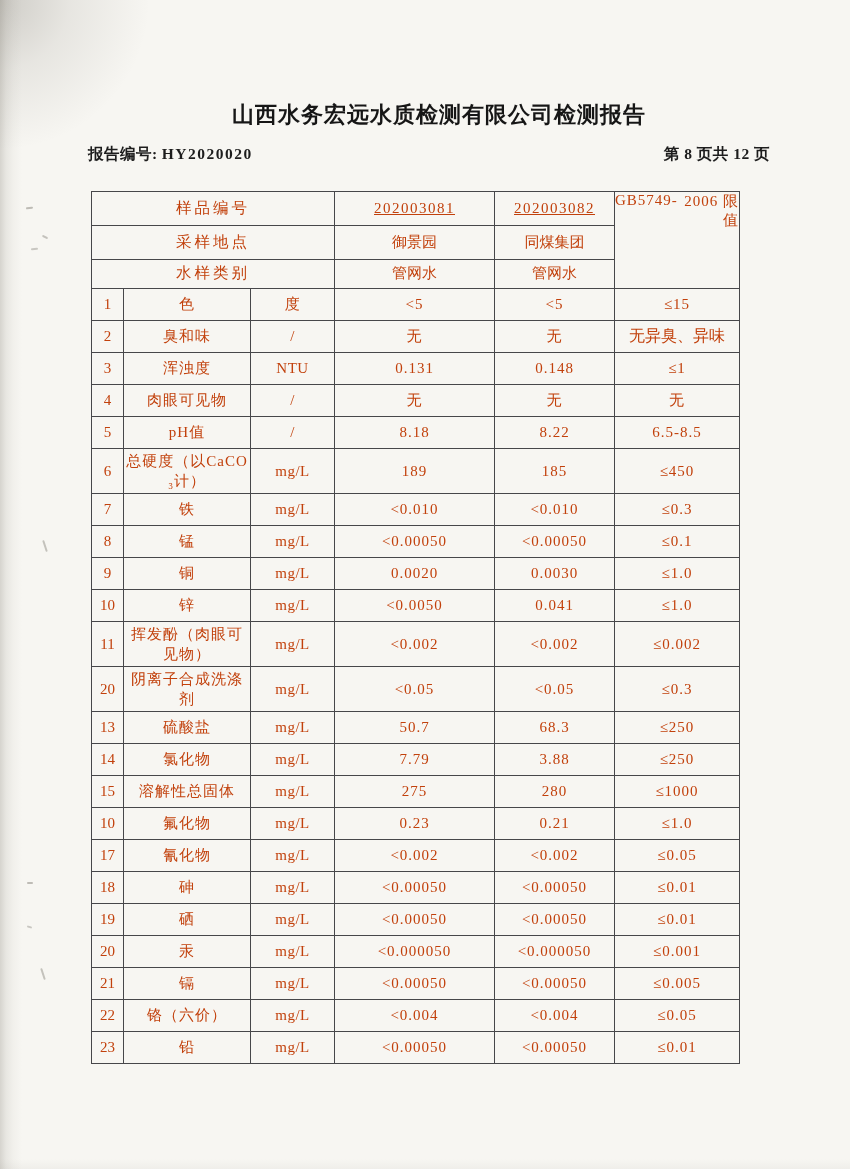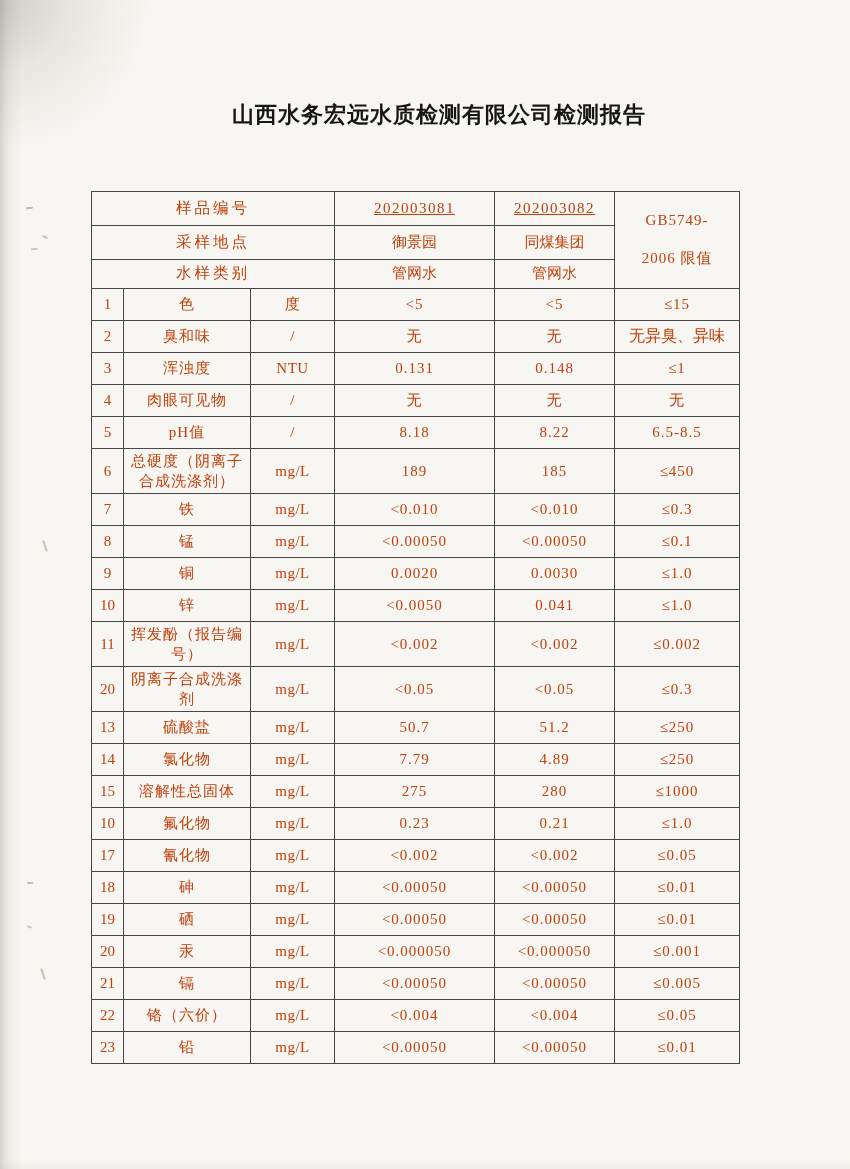--- a/index.html
+++ b/index.html
@@ -53,21 +53,21 @@
   }
   thead tr.h1{height:34px;}
   thead tr.h2{height:33px;}
   thead tr.h3{height:29px;}
   .hl{letter-spacing:3px;font-size:15.5px;}
   .num{letter-spacing:1.5px;text-decoration:underline;}
   .limit-head{
     font-size:15px;letter-spacing:1px;vertical-align:middle;
   }
   .limit-head .lh-inner{
-    display:flex;flex-direction:column;justify-content:space-evenly;height:96px;
+    display:flex;flex-direction:row;justify-content:space-evenly;height:96px;text-align:right;
   }
   tbody tr{height:32px;}
   tbody tr.tall{height:45px;}
   td.c-no{letter-spacing:0;}
   td.c-item{
     text-align:left;padding:1px 3px 1px 8px;letter-spacing:1px;
     line-height:1.35;word-break:break-all;
   }
   td.c-unit{letter-spacing:.5px;}
   td.c-v1,td.c-v2,td.c-limit{letter-spacing:1px;}
@@ -80,20 +80,26 @@
   <div class="speck s1"></div>
   <div class="speck s2"></div>
   <div class="speck s3"></div>
   <div class="speck s4"></div>
   <div class="speck s5"></div>
   <div class="speck s6"></div>
   <div class="speck s7"></div>
 
   <div class="title">山西水务宏远水质检测有限公司检测报告</div>
 
+  <div class="meta">
+    <div class="report-no">
+      <span>报告编号:</span><span class="val">HY2020020</span>
+    </div>
+    <div class="page-indicator">第 8 页共 12 页</div>
+  </div>
 
   <table class="results">
     <colgroup>
       <col style="width:32px">
         <col style="width:127px">
         <col style="width:84px">
       <col style="width:160px">
         <col style="width:120px">
         <col style="width:125px">
     </colgroup>
@@ -156,21 +162,21 @@
         <tr>
           <td class="c-no">5</td>
           <td class="c-item">pH值</td>
           <td class="c-unit">/</td>
           <td class="c-v1">8.18</td>
           <td class="c-v2">8.22</td>
           <td class="c-limit">6.5-8.5</td>
         </tr>
         <tr class="tall">
           <td class="c-no">6</td>
-          <td class="c-item">总硬度（阴离子合成洗涤剂）</td>
+          <td class="c-item">总硬度（以CaCO₃计）</td>
           <td class="c-unit">mg/L</td>
           <td class="c-v1">189</td>
           <td class="c-v2">185</td>
           <td class="c-limit">≤450</td>
         </tr>
         <tr>
           <td class="c-no">7</td>
           <td class="c-item">铁</td>
           <td class="c-unit">mg/L</td>
           <td class="c-v1">&lt;0.010</td>
@@ -196,48 +202,48 @@
         <tr>
           <td class="c-no">10</td>
           <td class="c-item">锌</td>
           <td class="c-unit">mg/L</td>
           <td class="c-v1">&lt;0.0050</td>
           <td class="c-v2">0.041</td>
           <td class="c-limit">≤1.0</td>
         </tr>
         <tr class="tall">
           <td class="c-no">11</td>
-          <td class="c-item">挥发酚（报告编号）</td>
+          <td class="c-item">挥发酚（肉眼可见物）</td>
           <td class="c-unit">mg/L</td>
           <td class="c-v1">&lt;0.002</td>
           <td class="c-v2">&lt;0.002</td>
           <td class="c-limit">≤0.002</td>
         </tr>
         <tr class="tall">
           <td class="c-no">20</td>
           <td class="c-item">阴离子合成洗涤剂</td>
           <td class="c-unit">mg/L</td>
           <td class="c-v1">&lt;0.05</td>
           <td class="c-v2">&lt;0.05</td>
           <td class="c-limit">≤0.3</td>
         </tr>
         <tr>
           <td class="c-no">13</td>
           <td class="c-item">硫酸盐</td>
           <td class="c-unit">mg/L</td>
           <td class="c-v1">50.7</td>
-          <td class="c-v2">51.2</td>
+          <td class="c-v2">68.3</td>
           <td class="c-limit">≤250</td>
         </tr>
         <tr>
           <td class="c-no">14</td>
           <td class="c-item">氯化物</td>
           <td class="c-unit">mg/L</td>
           <td class="c-v1">7.79</td>
-          <td class="c-v2">4.89</td>
+          <td class="c-v2">3.88</td>
           <td class="c-limit">≤250</td>
         </tr>
         <tr>
           <td class="c-no">15</td>
           <td class="c-item">溶解性总固体</td>
           <td class="c-unit">mg/L</td>
           <td class="c-v1">275</td>
           <td class="c-v2">280</td>
           <td class="c-limit">≤1000</td>
         </tr>

